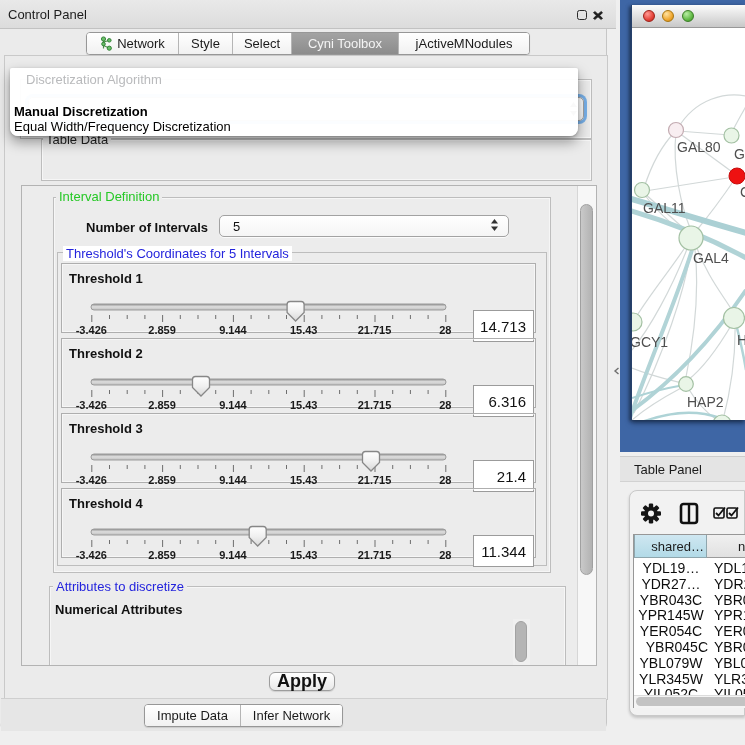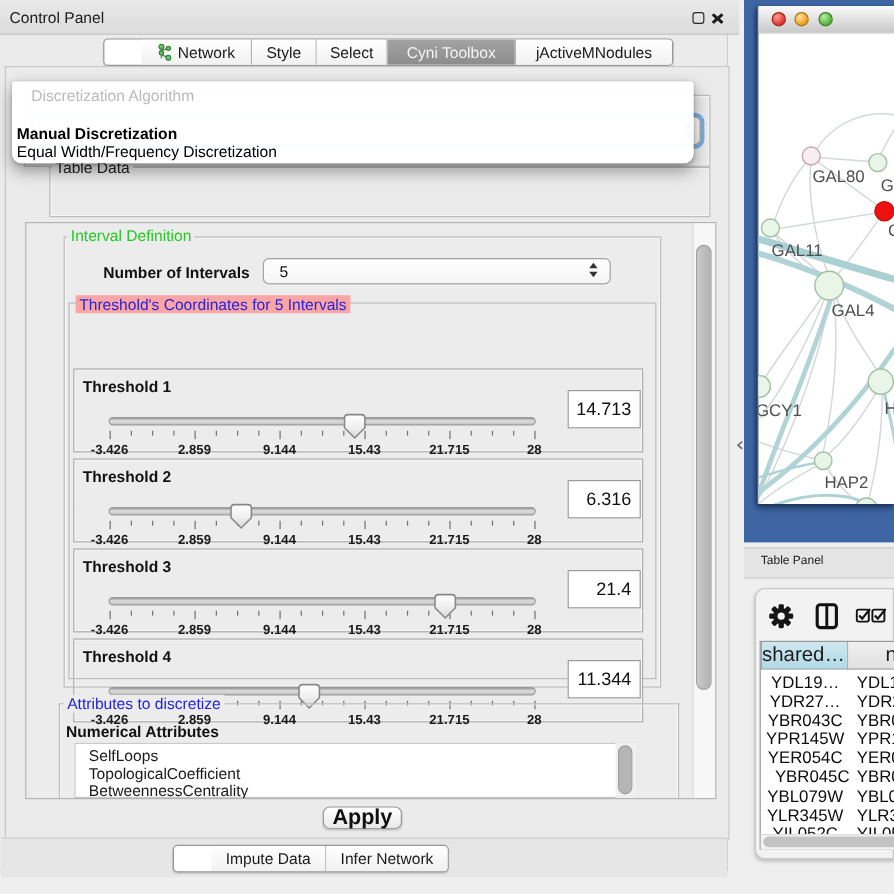--- a/index.html
+++ b/index.html
@@ -13,21 +13,21 @@
            border-radius:0 0 8px 8px; }
   #cptitle { left:0; top:0; width:616px; height:29px;
              background:linear-gradient(#e9e9e9,#dcdcdc);
              border-bottom:1px solid #c2c2c2; }
   #cptitle span { position:absolute; left:8px; top:7px; font-size:13px; color:#1c1c1c; }
   #icoSquare { left:577px; top:10px; width:10px; height:10px; border:1.6px solid #2a2a2a; border-radius:2.5px; background:transparent; }
 
   
   .seg { position:absolute; display:flex; height:23px; border:1px solid #979797;
          border-radius:4px; overflow:hidden; background:#fff;
-         box-shadow:0 1px 1px rgba(0,0,0,0.12);padding-left:31px; }
+         box-shadow:0 1px 1px rgba(0,0,0,0.12); }
   .seg .tb { height:100%; display:flex; align-items:center; justify-content:center;
              font-size:13px; color:#1a1a1a; background:linear-gradient(#ffffff,#f1f1f1);
              border-right:1px solid #b5b5b5; }
   .seg .tb:last-child { border-right:none; }
   .seg .tb.sel { background:linear-gradient(#a3a3a3,#8c8c8c); color:#f4f4f4; }
 
   
   #content { left:4px; top:55px; width:604px; height:645px; background:#ebebeb;
              border:1px solid #c9c9c9; }
 
@@ -40,23 +40,23 @@
   .combo svg { position:absolute; right:5px; top:50%; margin-top:-8px; }
 
   
   #scrollpane { left:16px; top:129px; width:576px; height:481px; overflow:hidden; background:#ececec;
                 border:1px solid #b3b3b3; }
   #vsb { left:555px; top:0px; width:19px; height:479px; background:#f7f7f7; border-left:1px solid #d6d6d6; }
   #vsbthumb { left:2px; top:18px; width:13px; height:371px; background:linear-gradient(90deg,#c9c9c9,#b2b2b2);
               border:1px solid #a0a0a0; border-radius:7px; }
 
   .thr { position:absolute; left:39px; width:475px; height:70px; border:1px solid #aeaeae;
-         box-shadow:inset 0 0 0 1px rgba(255,255,255,.5);margin-top:44px; }
+         box-shadow:inset 0 0 0 1px rgba(255,255,255,.5); }
   .thr .ttl { position:absolute; left:7px; top:7px; font-weight:bold; font-size:13px; color:#111; }
-  .vbox { position:absolute; left:411px; top:17px; width:61px; height:32px; background:#fff;
+  .vbox { position:absolute; left:411px; top:46px; width:61px; height:32px; background:#fff;
           border:1px solid #9b9b9b; font-size:15px; color:#111; text-align:right;
           padding:7px 7px 0 0; }
 
   .listbox { left:40px; top:433px; width:468px; height:46px; background:#fff; border:1px solid #c9c9c9;
              font-size:13px; color:#1a1a1a; line-height:14.5px; padding:3px 0 0 11px; }
 
   .btn { position:absolute; background:linear-gradient(#ffffff,#e9e9e9); border:1px solid #9d9d9d;
          border-radius:6px; font-size:18px; font-weight:bold; color:#111;
          display:flex; align-items:center; justify-content:center; box-shadow:0 1px 1px rgba(0,0,0,.12); }
 
@@ -68,26 +68,26 @@
   #desktop { left:620px; top:0; width:125px; height:452px; background:#3e66a5; }
   #netwin { left:11px; top:5px; width:114px; height:415px; background:#fff;
             border-left:1px solid #27416b;
             box-shadow:-2px 1px 3px rgba(20,35,60,0.5), 0 3px 5px rgba(10,20,40,0.55); }
   #nettitle { left:0; top:0; width:114px; height:23px; background:linear-gradient(#fbfbfb,#c8c8c8);
               border-bottom:1px solid #989898; border-radius:4px 0 0 0; }
   .light { position:absolute; top:5px; width:12px; height:12px; border-radius:50%; }
 
   #tpbar { left:620px; top:456px; width:125px; height:26px; background:#e4e4e4;
            border-top:1px solid #cccccc; border-bottom:1px solid #d2d2d2; }
-  #tpbar span { position:absolute; left:14px; top:5px; font-size:10px; color:#1a1a1a; }
+  #tpbar span { position:absolute; left:14px; top:5px; font-size:13px; color:#1a1a1a; }
 
   #tablebox { left:629px; top:490px; width:116px; height:226px; background:#f2f2f2;
               border:1px solid #c9c9c9; border-radius:8px 0 0 8px; box-shadow:0 2px 3px rgba(0,0,0,0.18); }
   #tframe { left:3px; top:43px; width:113px; height:174px; border:1px solid #979797; background:#fff; }
-  .hcell { position:absolute; top:0; height:23px; font-size:17px; color:#1c1c1c;
+  .hcell { position:absolute; top:0; height:23px; font-size:13px; color:#1c1c1c;
            display:flex; align-items:center; justify-content:center; }
   .trow { position:absolute; width:200px; font-size:14px; color:#0d0d0d; }
 </style>
 </head>
 <body>
 
 <div class="abs" id="cpwin">
   <div class="abs" id="cptitle">
       <span>Control Panel</span>
     </div>
@@ -134,21 +134,21 @@
       <div class="abs" style="left:64px; top:34px; font-weight:bold; font-size:13px; color:#111;">Number of Intervals</div>
       <div class="combo" style="left:197px; top:29px; width:290px; height:22px; background:linear-gradient(#fff,#f5f5f5);">
         <span class="tx" style="left:13px;">5</span>
         <svg style="right:9px;" width="9" height="14" viewBox="0 0 9 14">
             <path d="M4.5 1 L8 5.5 L1 5.5 Z" fill="#333"></path>
             <path d="M4.5 13 L8 8.5 L1 8.5 Z" fill="#333"></path>
           </svg>
       </div>
 
       <div class="grp" style="left:35px; top:66px; width:490px; height:314px; box-shadow:none;"></div>
-      <div class="grplabel" style="left:41px; top:60px; color:#2424dd; background:#fca5a5;">Threshold's Coordinates for 5 Intervals</div>
+      <div class="grplabel" style="left:41px; top:60px; color:#2424dd; background:#ffffff;">Threshold's Coordinates for 5 Intervals</div>
 
       <div class="thr" style="top:77px;">
         <div class="ttl">Threshold 1</div>
         <svg width="473" height="72" viewBox="0 0 473 72" style="position:absolute; left:0; top:0;">
           <defs>
               <linearGradient id="thg" x1="0" y1="0" x2="0" y2="1">
             <stop offset="0" stop-color="#ffffff"></stop>
                 <stop offset="0.5" stop-color="#f0f0f0"></stop>
                 <stop offset="1" stop-color="#d8d8d8"></stop>
           </linearGradient>
@@ -336,21 +336,20 @@
             <text x="312.5" y="70" text-anchor="middle" font-size="11" font-weight="bold" fill="#1a1a1a">21.715</text>
             <text x="383.3" y="70" text-anchor="middle" font-size="11" font-weight="bold" fill="#1a1a1a">28</text>
           <path d="M 187.2 40.5 Q 187.2 37.5 190.2 37.5 L 201.2 37.5 Q 204.2 37.5 204.2 40.5 L 204.2 48.5 L 195.7 57 L 187.2 48.5 Z" fill="url(#thg)" stroke="#878787" stroke-width="1.3"></path>
         </svg>
         <div class="vbox">11.344</div>
       </div>
 
       <div class="grp" style="left:27px; top:400px; width:517px; height:90px;"></div>
       <div class="grplabel" style="left:31px; top:393px; color:#2424dd; background:#ececec;">Attributes to discretize</div>
       <div class="abs" style="left:33px; top:416px; font-weight:bold; font-size:13px; color:#111;">Numerical Attributes</div>
-      <div class="abs listbox">SelfLoops<br>TopologicalCoefficient<br>BetweennessCentrality</div>
       <div class="abs" style="left:491px; top:433px; width:17px; height:46px; background:#f0f0f0;">
         <div class="abs" style="left:2px; top:2px; width:12px; height:41px; background:#b5b5b5; border:1px solid #a2a2a2; border-radius:6px;"></div>
       </div>
 
       <div class="abs" id="vsb">
           <div class="abs" id="vsbthumb"></div>
         </div>
     </div>
 
     <div class="btn" style="left:264px; top:616px; width:66px; height:19px;">Apply</div>

